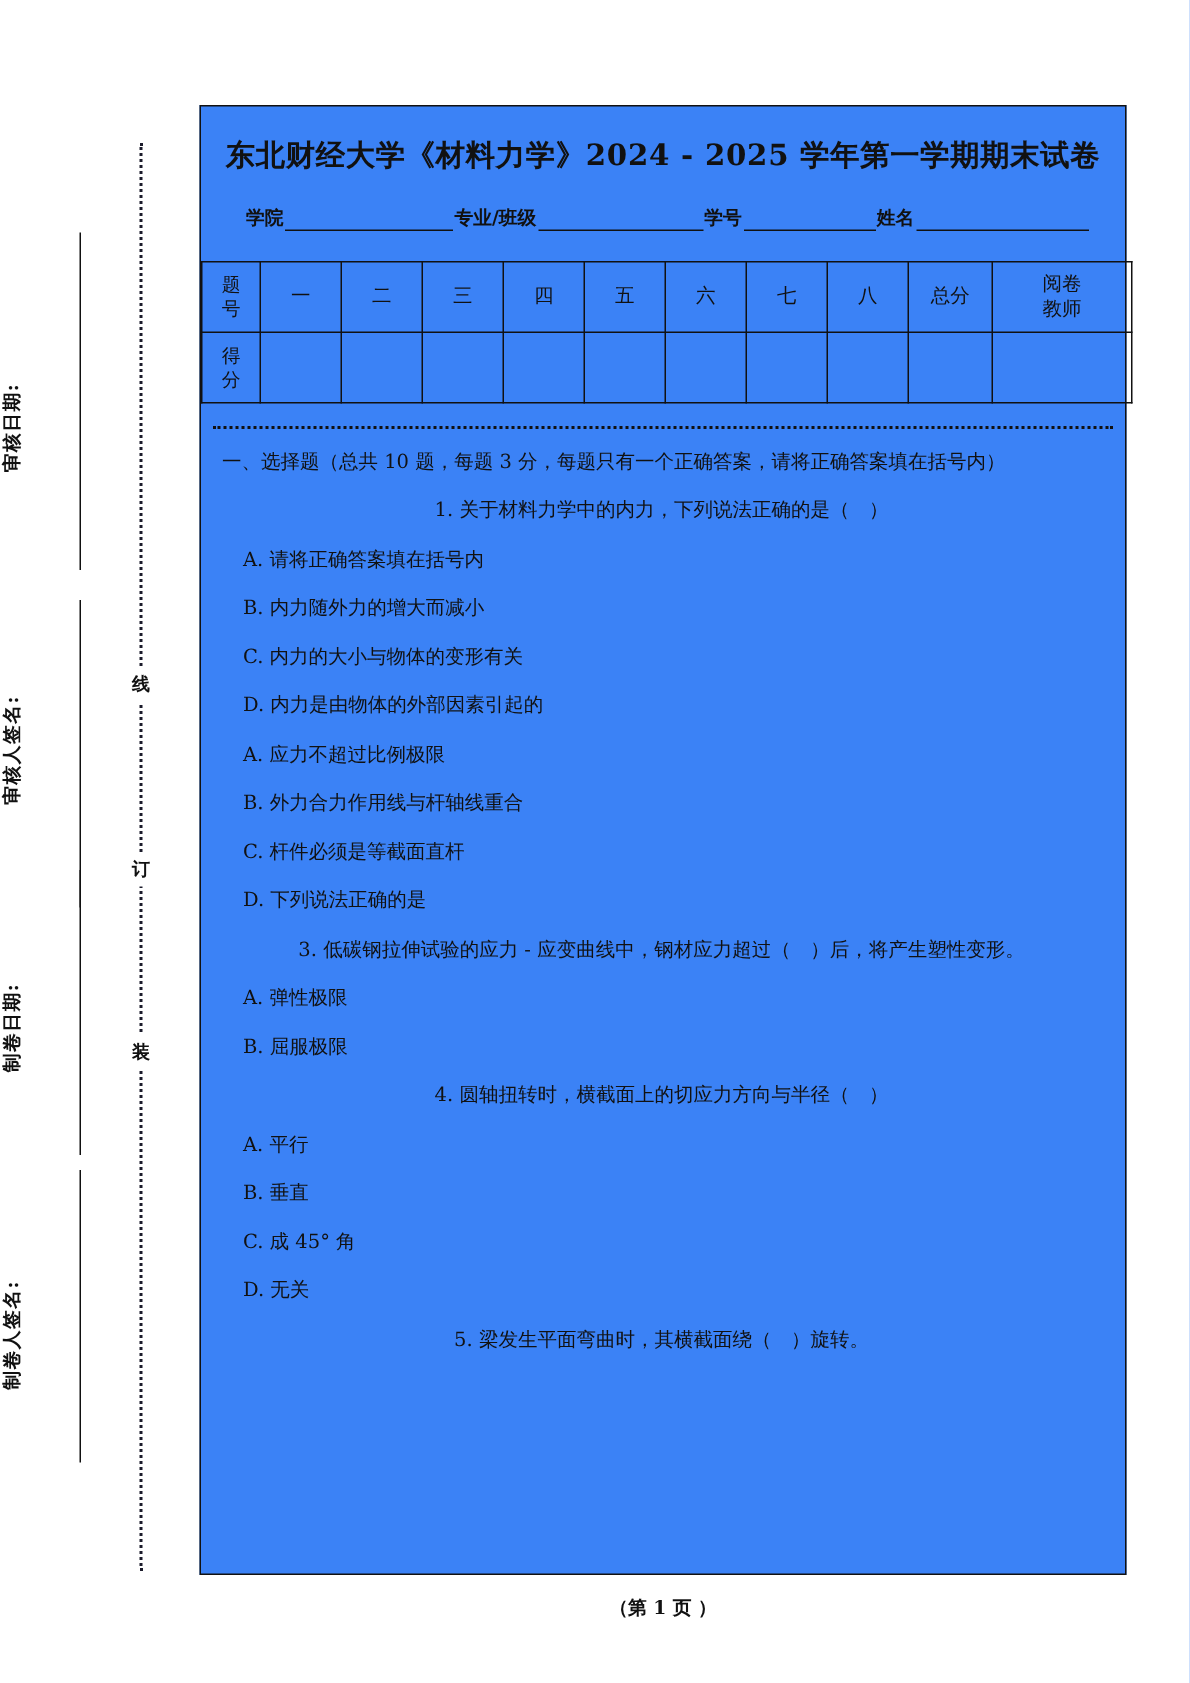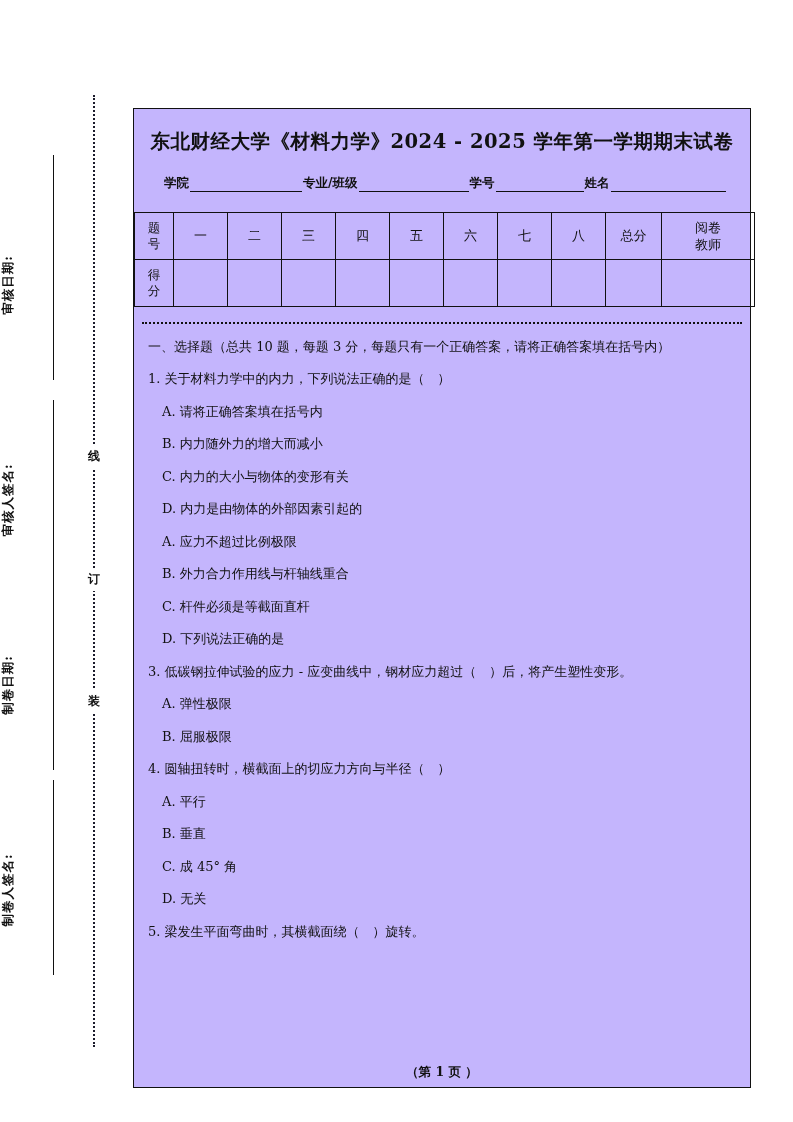--- a/index.html
+++ b/index.html
@@ -69,22 +69,21 @@
 
   
   .page-frame {
     position: absolute;
     left: 133px;
     top: 70px;
     width: 618px;
     height: 980px;
     border: 1.6px solid #111111;
     box-sizing: border-box;
-    background: #c4b5fd;
-    margin-top: 38px;
+    background: #3b82f6;
   }
 
   .title {
     text-align: center;
     font-size: 19.5px;
     font-weight: bold;
     letter-spacing: 0.5px;
     margin-top: 19px;
     font-family: "DejaVu Serif", "Liberation Serif", serif;
     white-space: nowrap;
@@ -149,20 +148,21 @@
   }
   .section-head {
     line-height: 1.62;
     margin-bottom: 12px;
     font-weight: normal;
   }
   .q-stem {
     line-height: 1.5;
     margin: 0 0 13px 0;
     white-space: nowrap;
+    text-align: center;
   }
   .q-opt {
     line-height: 1.5;
     margin: 0 0 13px 14px;
     white-space: nowrap;
   }
 
   .footer {
     position: absolute;
     left: 133px;

